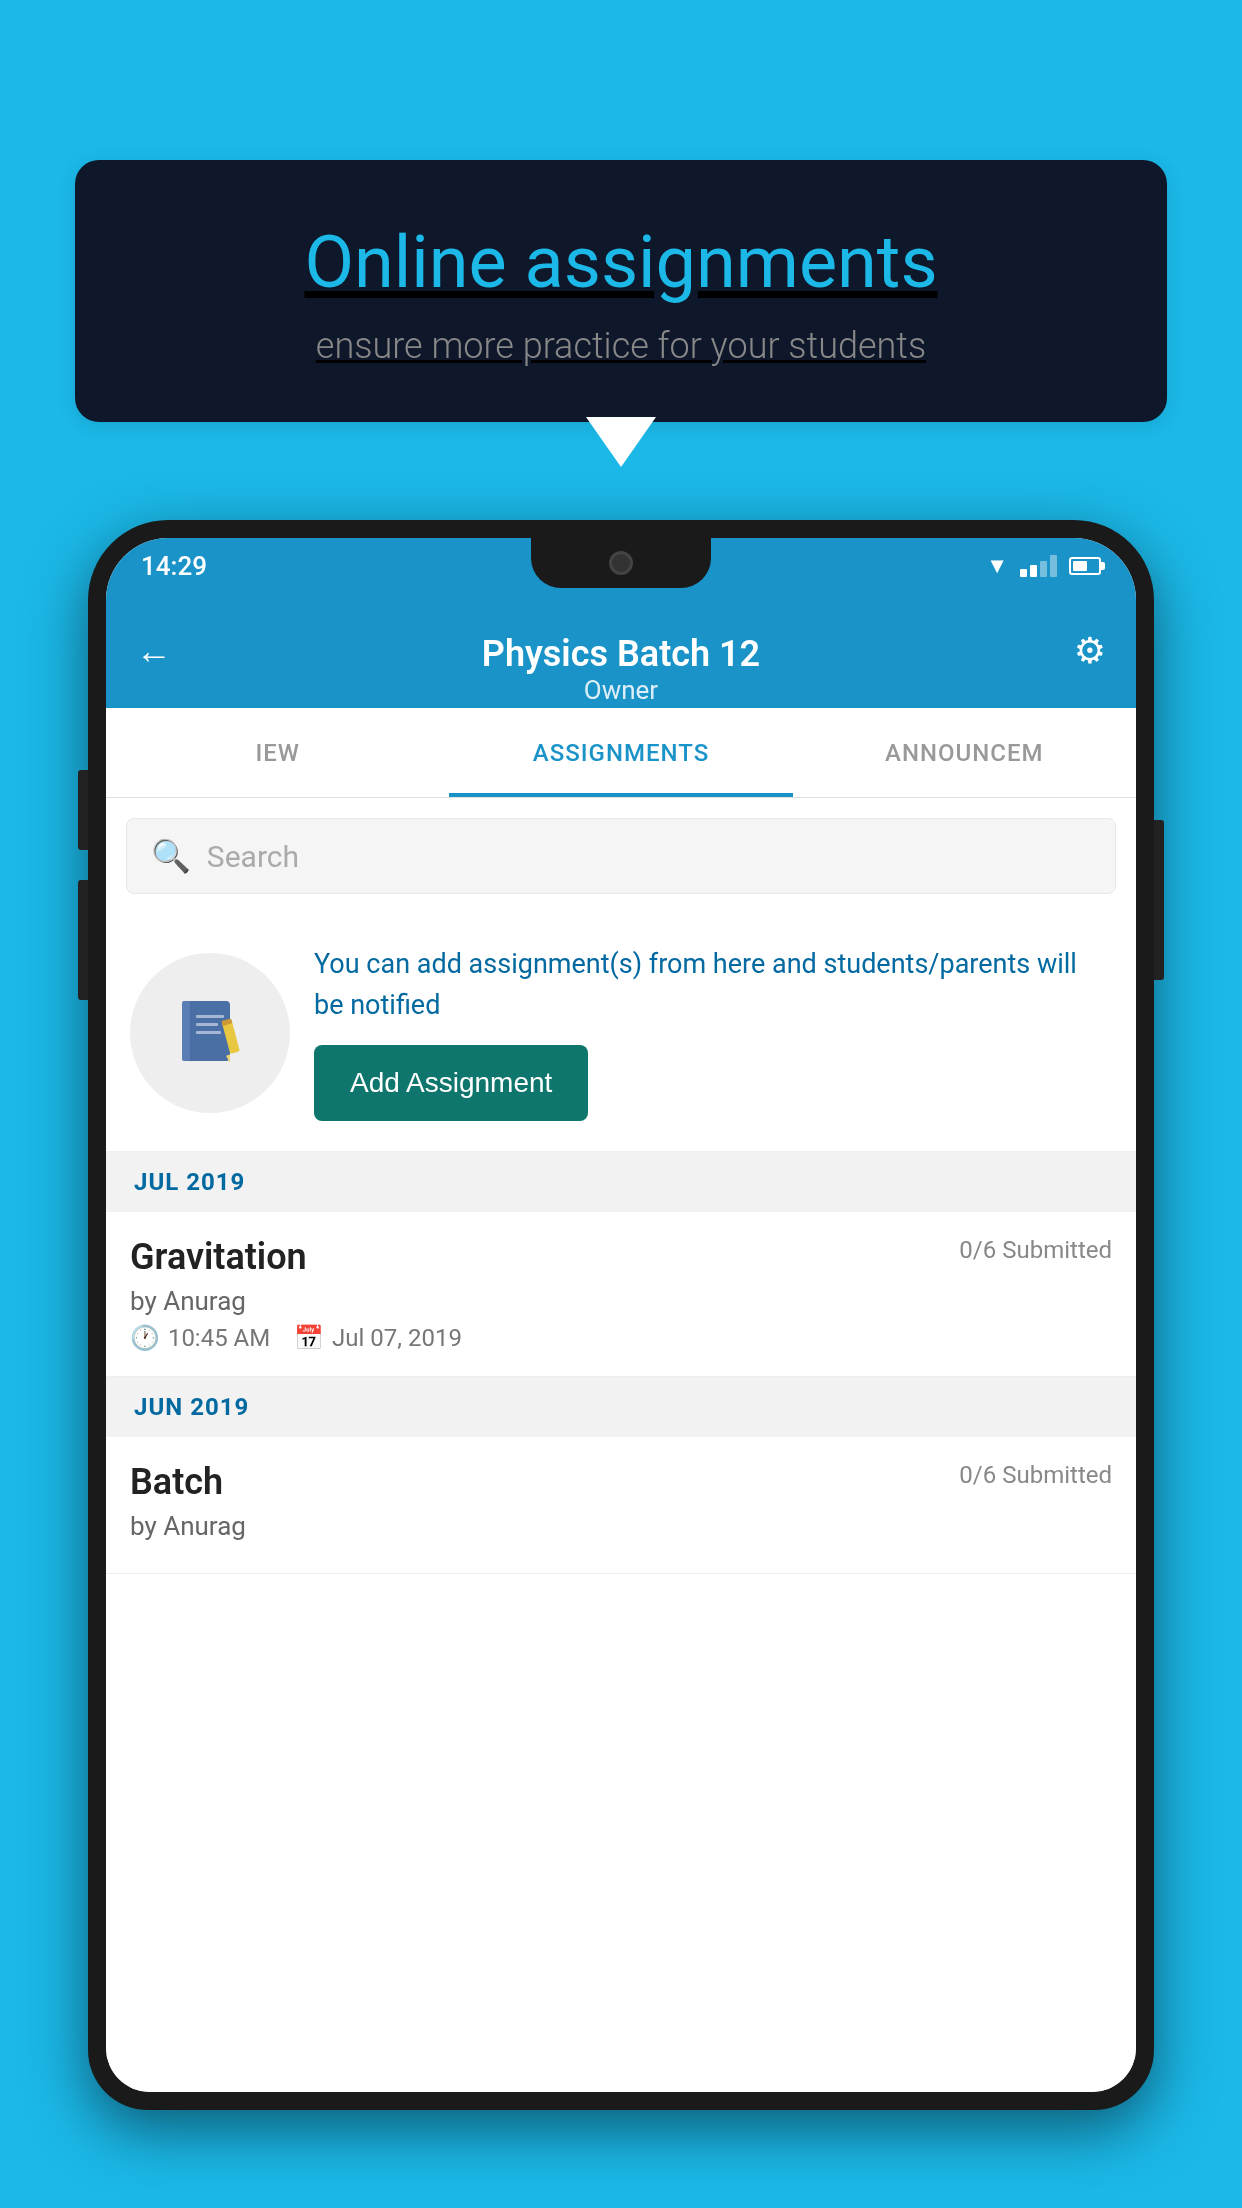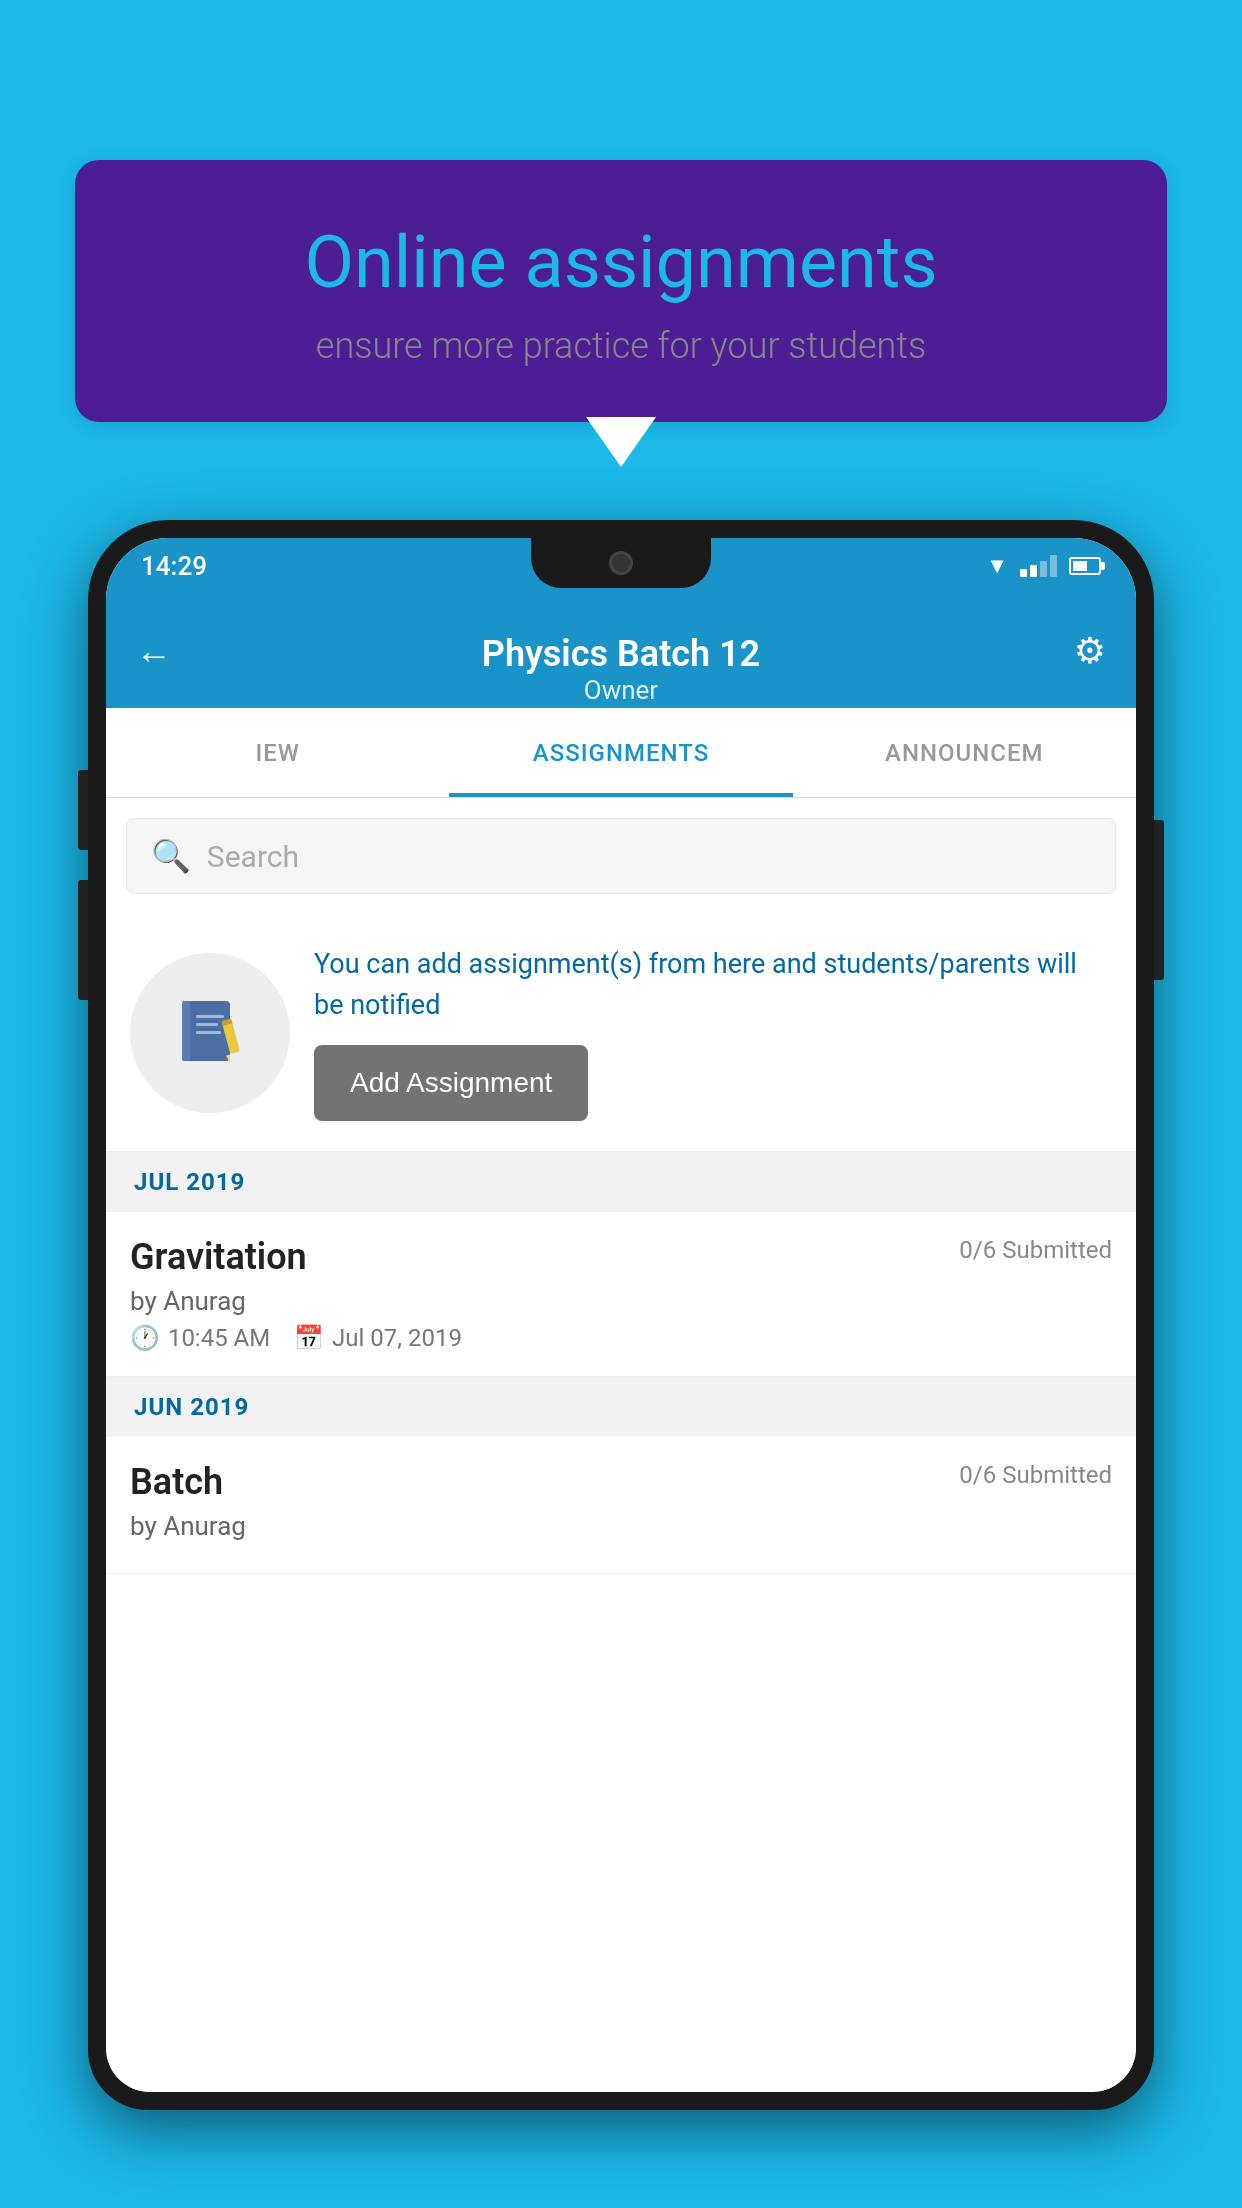--- a/index.html
+++ b/index.html
@@ -15,25 +15,26 @@
 
     
     .speech-bubble-container {
       position: absolute;
       top: 160px;
       left: 75px;
       right: 75px;
     }
 
     .speech-bubble {
-      background: #4c1d95;
+      background: #0f172a;
       border-radius: 24px;
       padding: 60px 70px 55px;
       box-shadow: 0 4px 20px rgba(0,0,0,0.1);
       position: relative;
+      text-decoration: underline;
     }
 
     .speech-bubble::after {
       content: '';
       position: absolute;
       bottom: -45px;
       left: 50%;
       transform: translateX(-50%);
       width: 0;
       height: 0;
@@ -344,21 +345,21 @@
     }
 
     .promo-text {
       font-size: 27px;
       color: #0369a1;
       line-height: 1.5;
       margin-bottom: 20px;
     }
 
     .add-assignment-btn {
-      background: #737373;
+      background: #0f766e;
       color: white;
       border: none;
       border-radius: 8px;
       padding: 22px 36px;
       font-size: 28px;
       font-weight: 500;
       cursor: pointer;
     }
 
     

